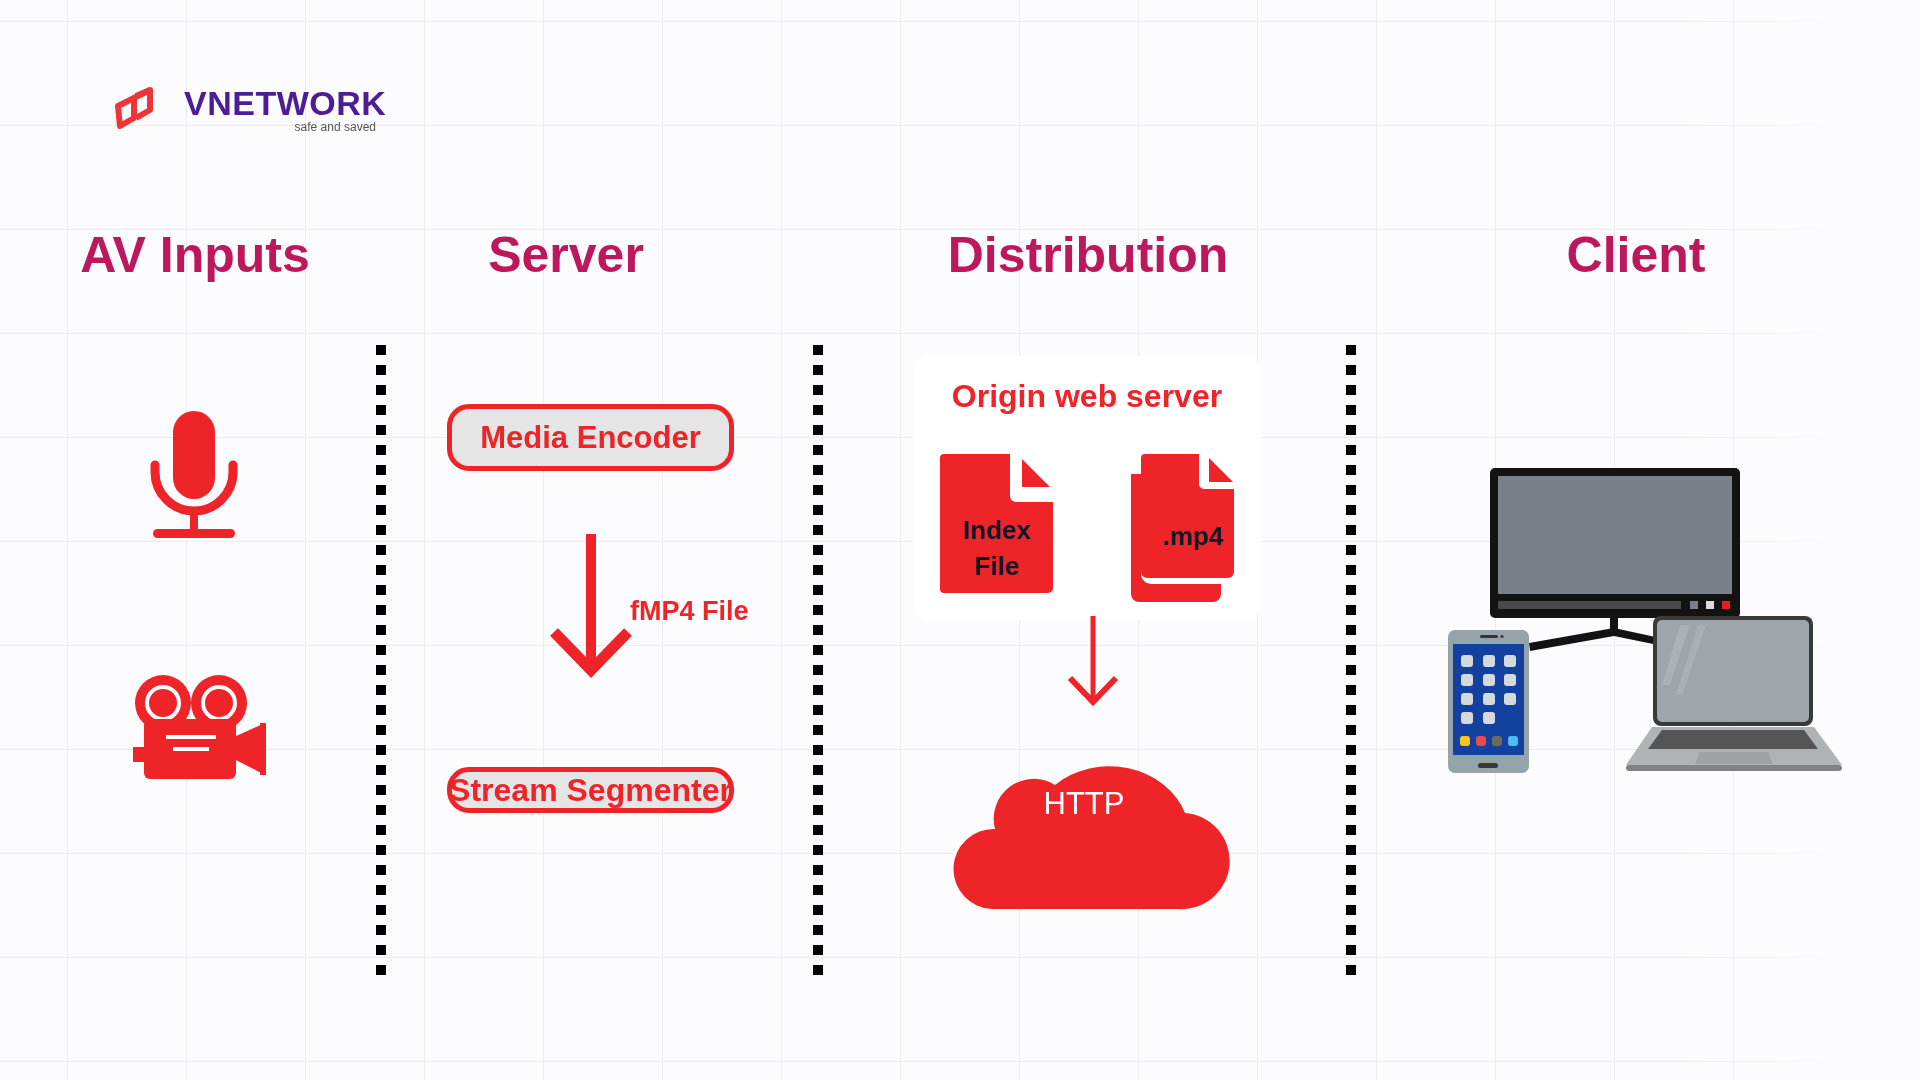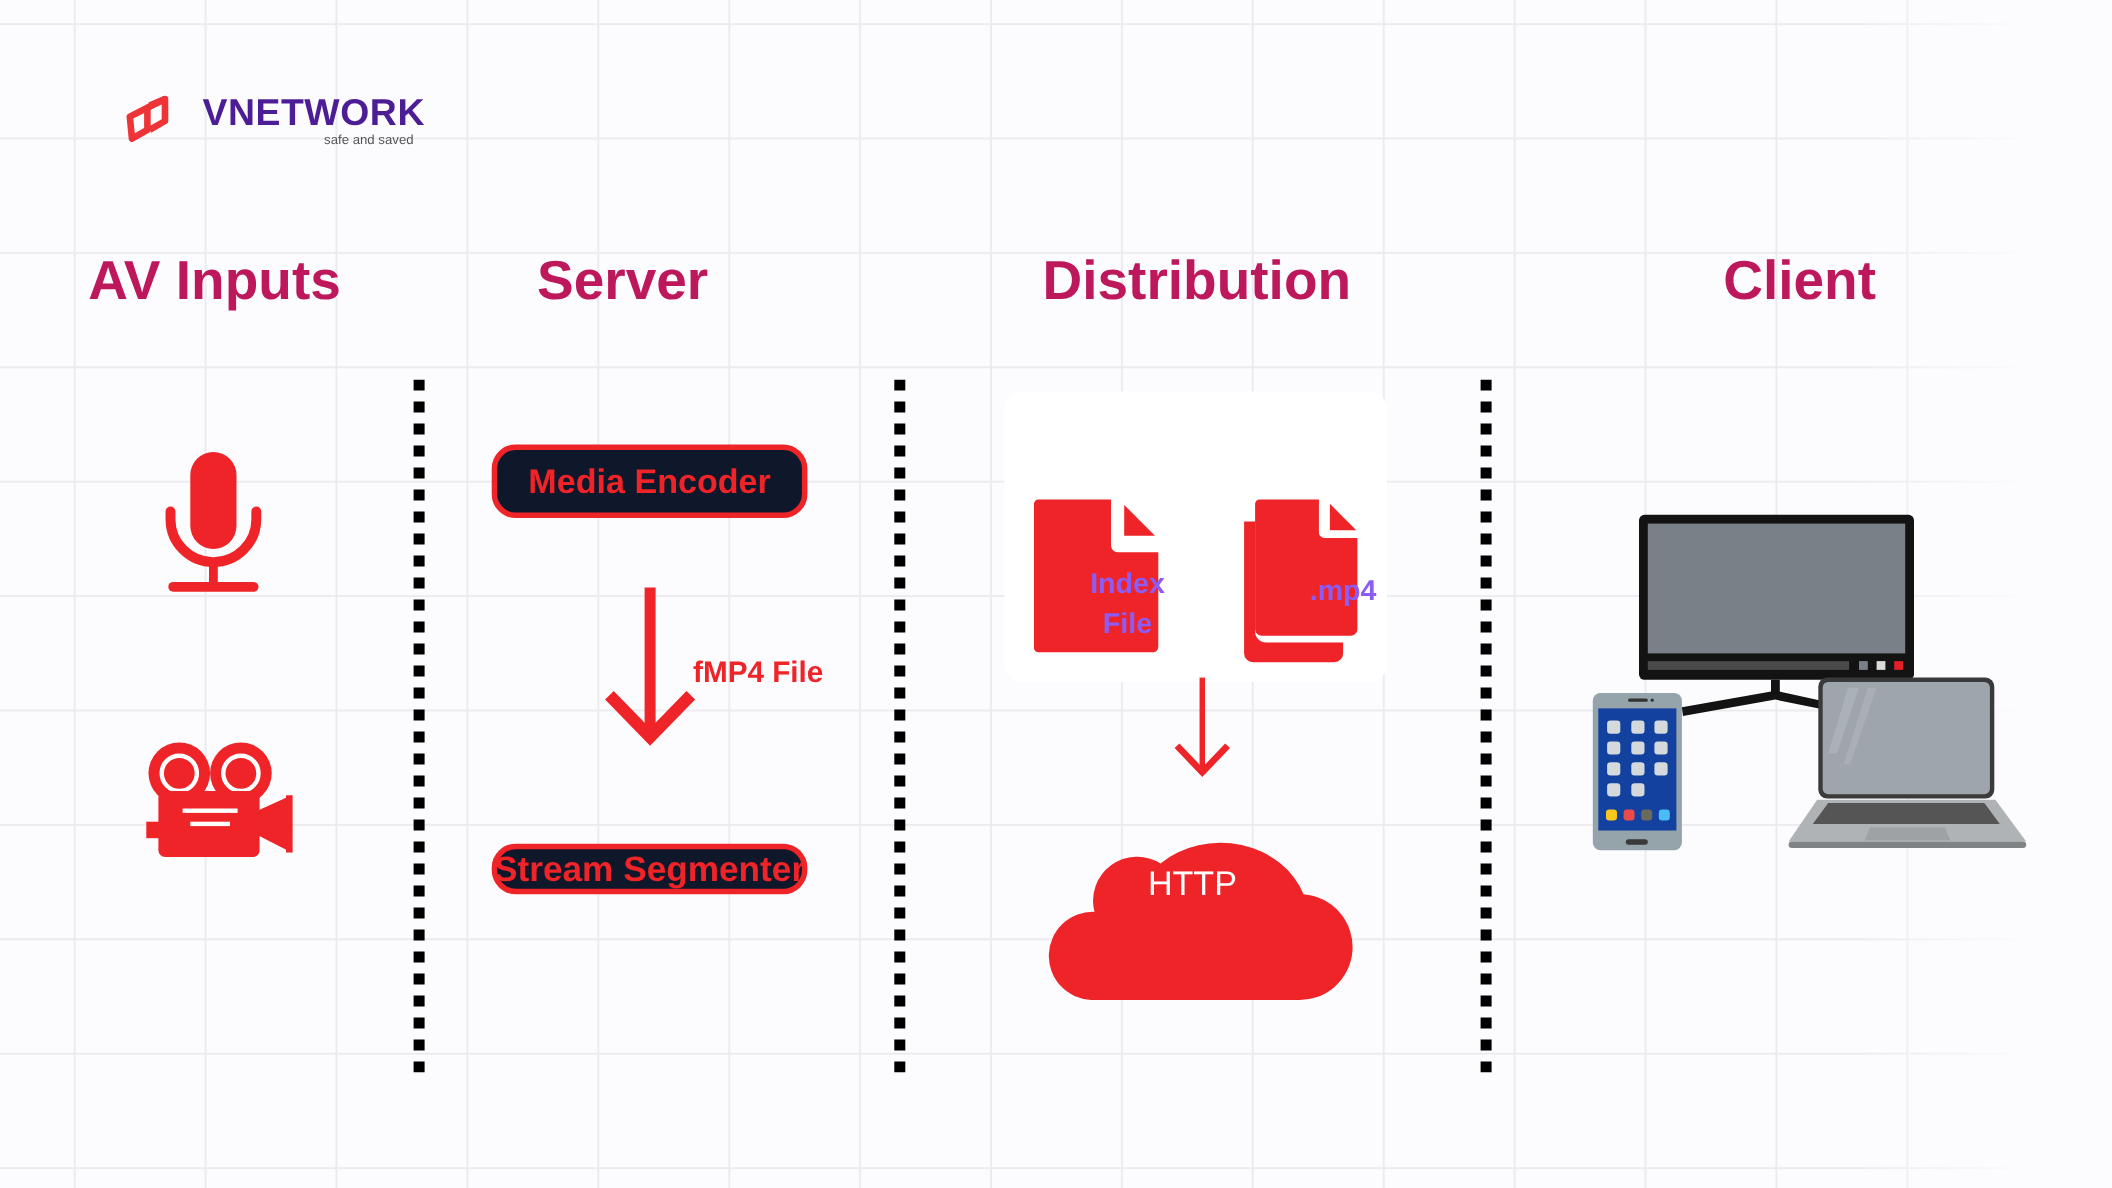--- a/index.html
+++ b/index.html
@@ -31,35 +31,35 @@
   .col-title {
     position: absolute; top: 226px; font-weight: bold; font-size: 50px; color: #be185d;
     white-space: nowrap; transform: translateX(-50%);
   }
   .divider {
     position: absolute; top: 345px; width: 10px; height: 630px;
     background-image: linear-gradient(to bottom, #000 10px, transparent 10px);
     background-size: 10px 20px;
   }
   .pill {
-    position: absolute; border: 5px solid #ee2428; border-radius: 22px; background: #0f172a;
+    position: absolute; border: 5px solid #ee2428; border-radius: 22px; background: #e5e5e5;
     color: #ee2428; font-weight: bold; display: flex; align-items: center; justify-content: center;
     box-sizing: border-box; white-space: nowrap;
   }
   .arrow-label { position: absolute; color: #ee2428; font-weight: bold; font-size: 27px; white-space: nowrap; }
   .origin-panel {
     position: absolute; left: 913px; top: 356px; width: 348px; height: 264px;
     background: #fff; border-radius: 16px;
   }
   .origin-title {
     position: absolute; left: 0; right: 0; top: 22px; text-align: center;
     color: #ee2428; font-weight: bold; font-size: 32px;
   }
   .file-text {
-    position: absolute; color: #8b5cf6; font-weight: bold; text-align: center; line-height: 1.3; padding-left: 28px;
+    position: absolute; color: #0f172a; font-weight: bold; text-align: center; line-height: 1.3;
   }
   .cloud-text {
     position: absolute; left: 960px; top: 786px; width: 248px; text-align: center;
     color: #fff; font-weight: normal; font-size: 31px;
   }
   svg { display: block; overflow: visible; }
 </style>
 </head>
 <body>
 
@@ -110,20 +110,21 @@
 
 <svg class="abs" style="left:551px;top:532px" width="82" height="148" viewBox="0 0 82 148">
   <line x1="40" y1="2" x2="40" y2="140" stroke="#ee2428" stroke-width="10"></line>
   <polyline points="3,100 40,138 77,100" fill="none" stroke="#ee2428" stroke-width="11"></polyline>
 </svg>
 <div class="arrow-label" style="left:630px;top:596px">fMP4 File</div>
 
 <div class="pill" style="left:447px;top:767px;width:287px;height:46px;font-size:32px">Stream Segmenter</div>
 
 <div class="origin-panel">
+  <div class="origin-title">Origin web server</div>
 
   <svg class="abs" style="left:27px;top:98px" width="114" height="140" viewBox="0 0 114 140">
     <path d="M4 0 H70 V42 A6 6 0 0 0 76 48 H113 V134 A5 5 0 0 1 108 139 H4 A4 4 0 0 1 0 135 V4 A4 4 0 0 1 4 0 Z" fill="#ee2428"></path>
     <polygon points="82,5 110,33 82,33" fill="#ee2428"></polygon>
   </svg>
   <div class="file-text" style="left:27px;top:158px;width:114px;font-size:26px">Index</div>
   <div class="file-text" style="left:27px;top:194px;width:114px;font-size:26px">File</div>
 
   <svg class="abs" style="left:208px;top:98px" width="116" height="150" viewBox="0 0 116 150">
     <path d="M10 20 V140 A8 8 0 0 0 18 148 H92 A8 8 0 0 0 100 140 V130 H30 A10 10 0 0 1 20 120 V20 Z" fill="#ee2428"></path>

